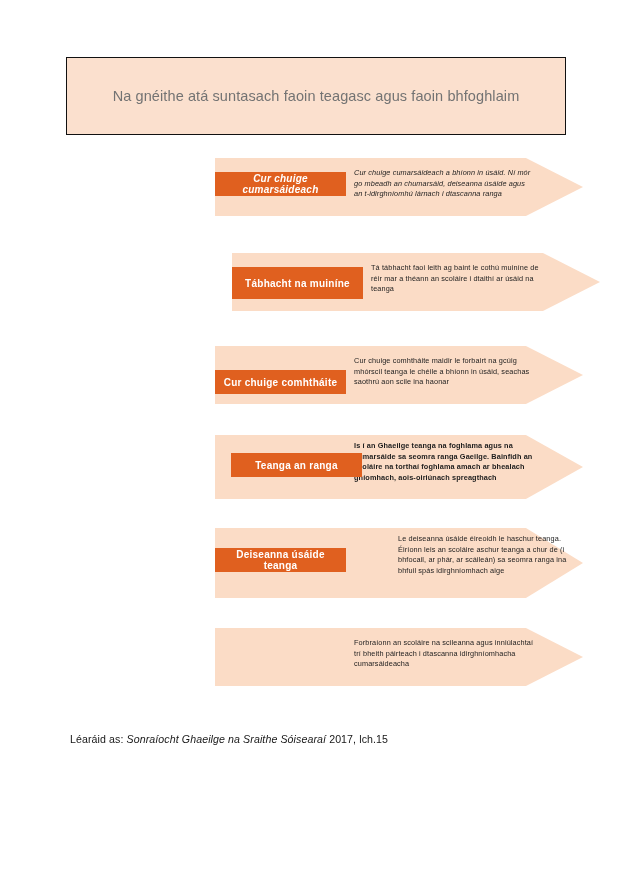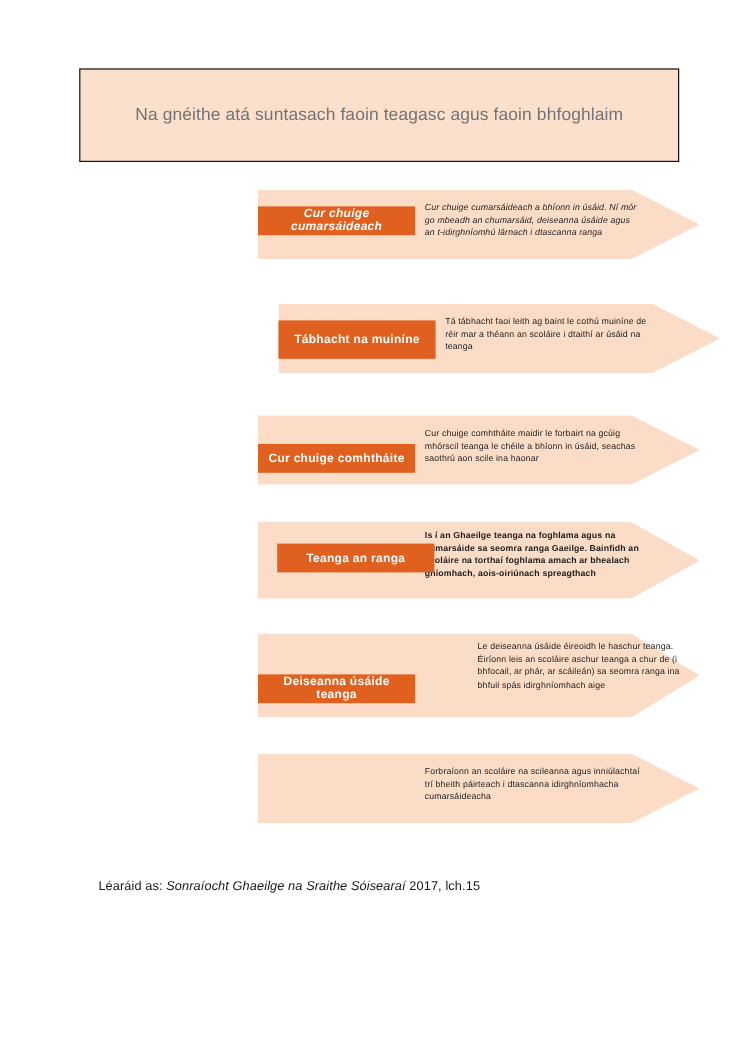--- a/index.html
+++ b/index.html
@@ -92,21 +92,21 @@
     width: 180px;
     color: #1d1d1d;
     font-size: 7.3px;
     line-height: 10.6px;
     letter-spacing: .12px;
   }
 
   
   .source {
     position: absolute;
-    left: 82px;
+    left: 70px;
     top: 733px;
     font-size: 10.6px;
     color: #171717;
     letter-spacing: .1px;
   }
   .source .ital { font-style: italic; }
 
   
   .footer {
     position: absolute;
@@ -148,21 +148,21 @@
     <div class="arrow-row" style="position: absolute; left: 0px; top: 0px; height: 560px; pointer-events: none;">
       <div class="arrow-shape" style="top: 285px; height: 64px;"></div>
       <div class="desc" style="top: 291px; font-weight: bold;">Is í an Ghaeilge teanga na foghlama agus na cumarsáide sa seomra ranga Gaeilge. Bainfidh an scoláire na torthaí foghlama amach ar bhealach gníomhach, aois-oiriúnach spreagthach</div>
       <div class="label-chip" style="top: 303px; height: 24px; margin-left: 16px;">
         <span>Teanga an ranga</span>
       </div>
     </div>
     <div class="arrow-row" style="position: absolute; left: 0px; top: 0px; height: 560px; pointer-events: none;">
       <div class="arrow-shape" style="top: 378px; height: 70px;"></div>
       <div class="desc" style="top: 384px; margin-left: 44px;">Le deiseanna úsáide éireoidh le haschur teanga. Éiríonn leis an scoláire aschur teanga a chur de (i bhfocail, ar phár, ar scáileán) sa seomra ranga ina bhfuil spás idirghníomhach aige</div>
-      <div class="label-chip" style="top: 412px; height: 24px;">
+      <div class="label-chip" style="top: 398px; height: 24px;">
         <span>Deiseanna úsáide teanga</span>
       </div>
     </div>
     <div class="arrow-row" style="position: absolute; left: 0px; top: 0px; height: 560px; pointer-events: none;">
       <div class="arrow-shape" style="top: 478px; height: 58px;"></div>
       <div class="desc" style="top: 488px;">Forbraíonn an scoláire na scileanna agus inniúlachtaí trí bheith páirteach i dtascanna idirghníomhacha cumarsáideacha</div>
     </div>
   </div>
 
 <div class="source">

